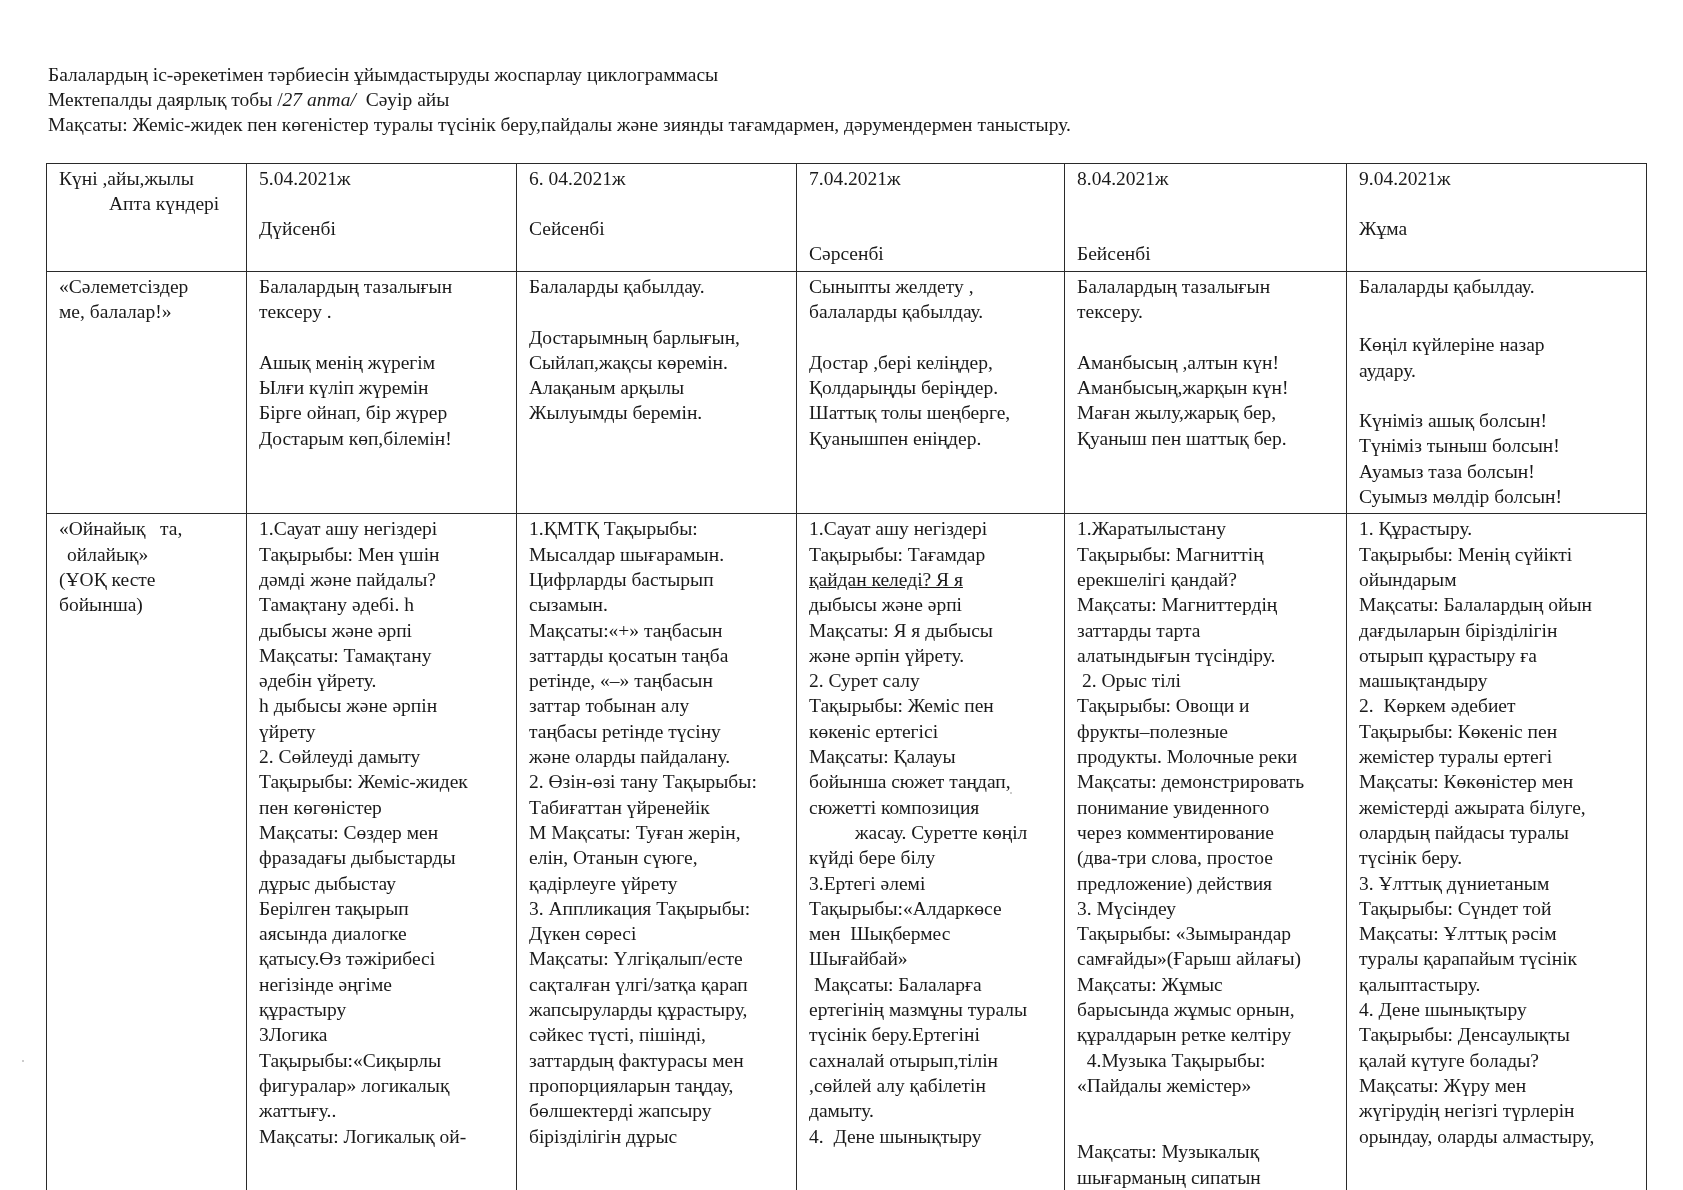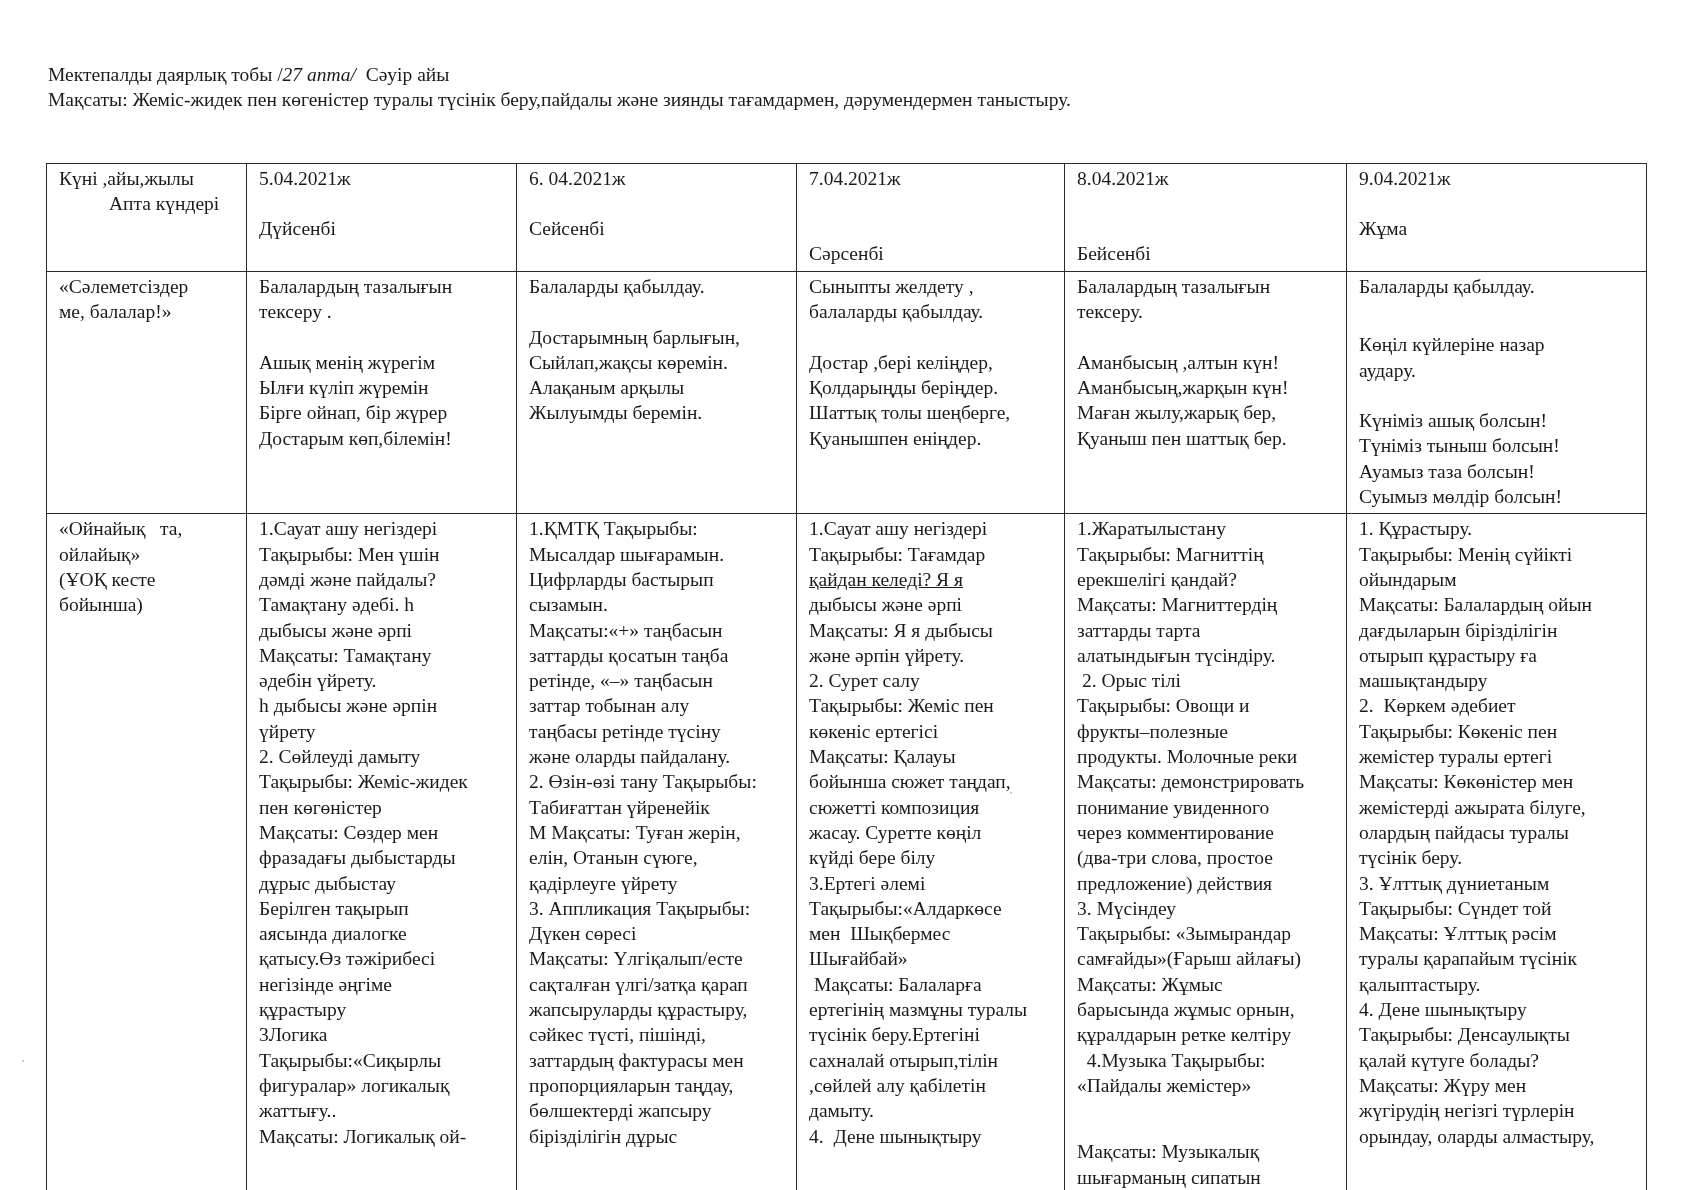--- a/index.html
+++ b/index.html
@@ -51,20 +51,21 @@
     .sp1 { height: 25px; }
     .sp2 { height: 50px; }
     .scan-dot {
       position: absolute; width: 2px; height: 2px; background: #bbb; border-radius: 50%;
     }
   </style>
 </head>
 <body>
 
 <div class="header">
+  <div>Балалардың іс-әрекетімен тәрбиесін ұйымдастыруды жоспарлау циклограммасы</div>
   <div><span>Мектепалды  даярлық  тобы /</span><span class="italic">27 апта/</span><span style="white-space:pre">  Сәуір айы</span></div>
   <div>Мақсаты: Жеміс-жидек пен көгеністер туралы түсінік беру,пайдалы және зиянды тағамдармен, дәрумендермен таныстыру.</div>
 </div>
 
 <table class="plan">
   <colgroup>
     <col class="c0">
       <col class="c1">
       <col class="c2">
       <col class="c3">
@@ -150,21 +151,21 @@
           <span class="blank"></span>
           <span class="line" style="white-space: pre;">Күніміз ашық болсын!</span>
           <span class="line" style="white-space: pre;">Түніміз тыныш болсын!</span>
           <span class="line" style="white-space: pre;">Ауамыз таза болсын!</span>
           <span class="line" style="white-space: pre;">Суымыз мөлдір болсын!</span>
         </td>
   </tr>
   <tr class="row-play">
     <td>
           <span class="line" style="white-space: pre;">«Ойнайық   та,</span>
-          <span class="line" style="white-space: pre;">ойлайық»</span>
+          <span class="line" style="white-space: pre; margin-left: 8px;">ойлайық»</span>
           <span class="line" style="white-space: pre;">(ҰОҚ кесте</span>
           <span class="line" style="white-space: pre;">бойынша)</span>
         </td>
     <td>
           <span class="line" style="white-space: pre;">1.Сауат ашу негіздері</span>
           <span class="line" style="white-space: pre;">Тақырыбы: Мен үшін</span>
           <span class="line" style="white-space: pre;">дәмді және пайдалы?</span>
           <span class="line" style="white-space: pre;">Тамақтану әдебі. һ</span>
           <span class="line" style="white-space: pre;">дыбысы және әрпі</span>
           <span class="line" style="white-space: pre;">Мақсаты: Тамақтану</span>
@@ -221,21 +222,21 @@
           <span class="line" style="white-space: pre; text-decoration: underline;">қайдан келеді? Я я</span>
           <span class="line" style="white-space: pre;">дыбысы және әрпі</span>
           <span class="line" style="white-space: pre;">Мақсаты: Я я дыбысы</span>
           <span class="line" style="white-space: pre;">және әрпін үйрету.</span>
           <span class="line" style="white-space: pre;">2. Сурет салу</span>
           <span class="line" style="white-space: pre;">Тақырыбы: Жеміс пен</span>
           <span class="line" style="white-space: pre;">көкеніс ертегісі</span>
           <span class="line" style="white-space: pre;">Мақсаты: Қалауы</span>
           <span class="line" style="white-space: pre;">бойынша сюжет таңдап,</span>
           <span class="line" style="white-space: pre;">сюжетті композиция</span>
-          <span class="line" style="white-space: pre;">жасау. Суретте көңіл</span>
+          <span class="line" style="white-space: pre; margin-left: 46px;">жасау. Суретте көңіл</span>
           <span class="line" style="white-space: pre;">күйді бере білу</span>
           <span class="line" style="white-space: pre;">3.Ертегі әлемі</span>
           <span class="line" style="white-space: pre;">Тақырыбы:«Алдаркөсе</span>
           <span class="line" style="white-space: pre;">мен  Шықбермес</span>
           <span class="line" style="white-space: pre;">Шығайбай»</span>
           <span class="line" style="white-space: pre;"> Мақсаты: Балаларға</span>
           <span class="line" style="white-space: pre;">ертегінің мазмұны туралы</span>
           <span class="line" style="white-space: pre;">түсінік беру.Ертегіні</span>
           <span class="line" style="white-space: pre;">сахналай отырып,тілін</span>
           <span class="line" style="white-space: pre;">,сөйлей алу қабілетін</span>

